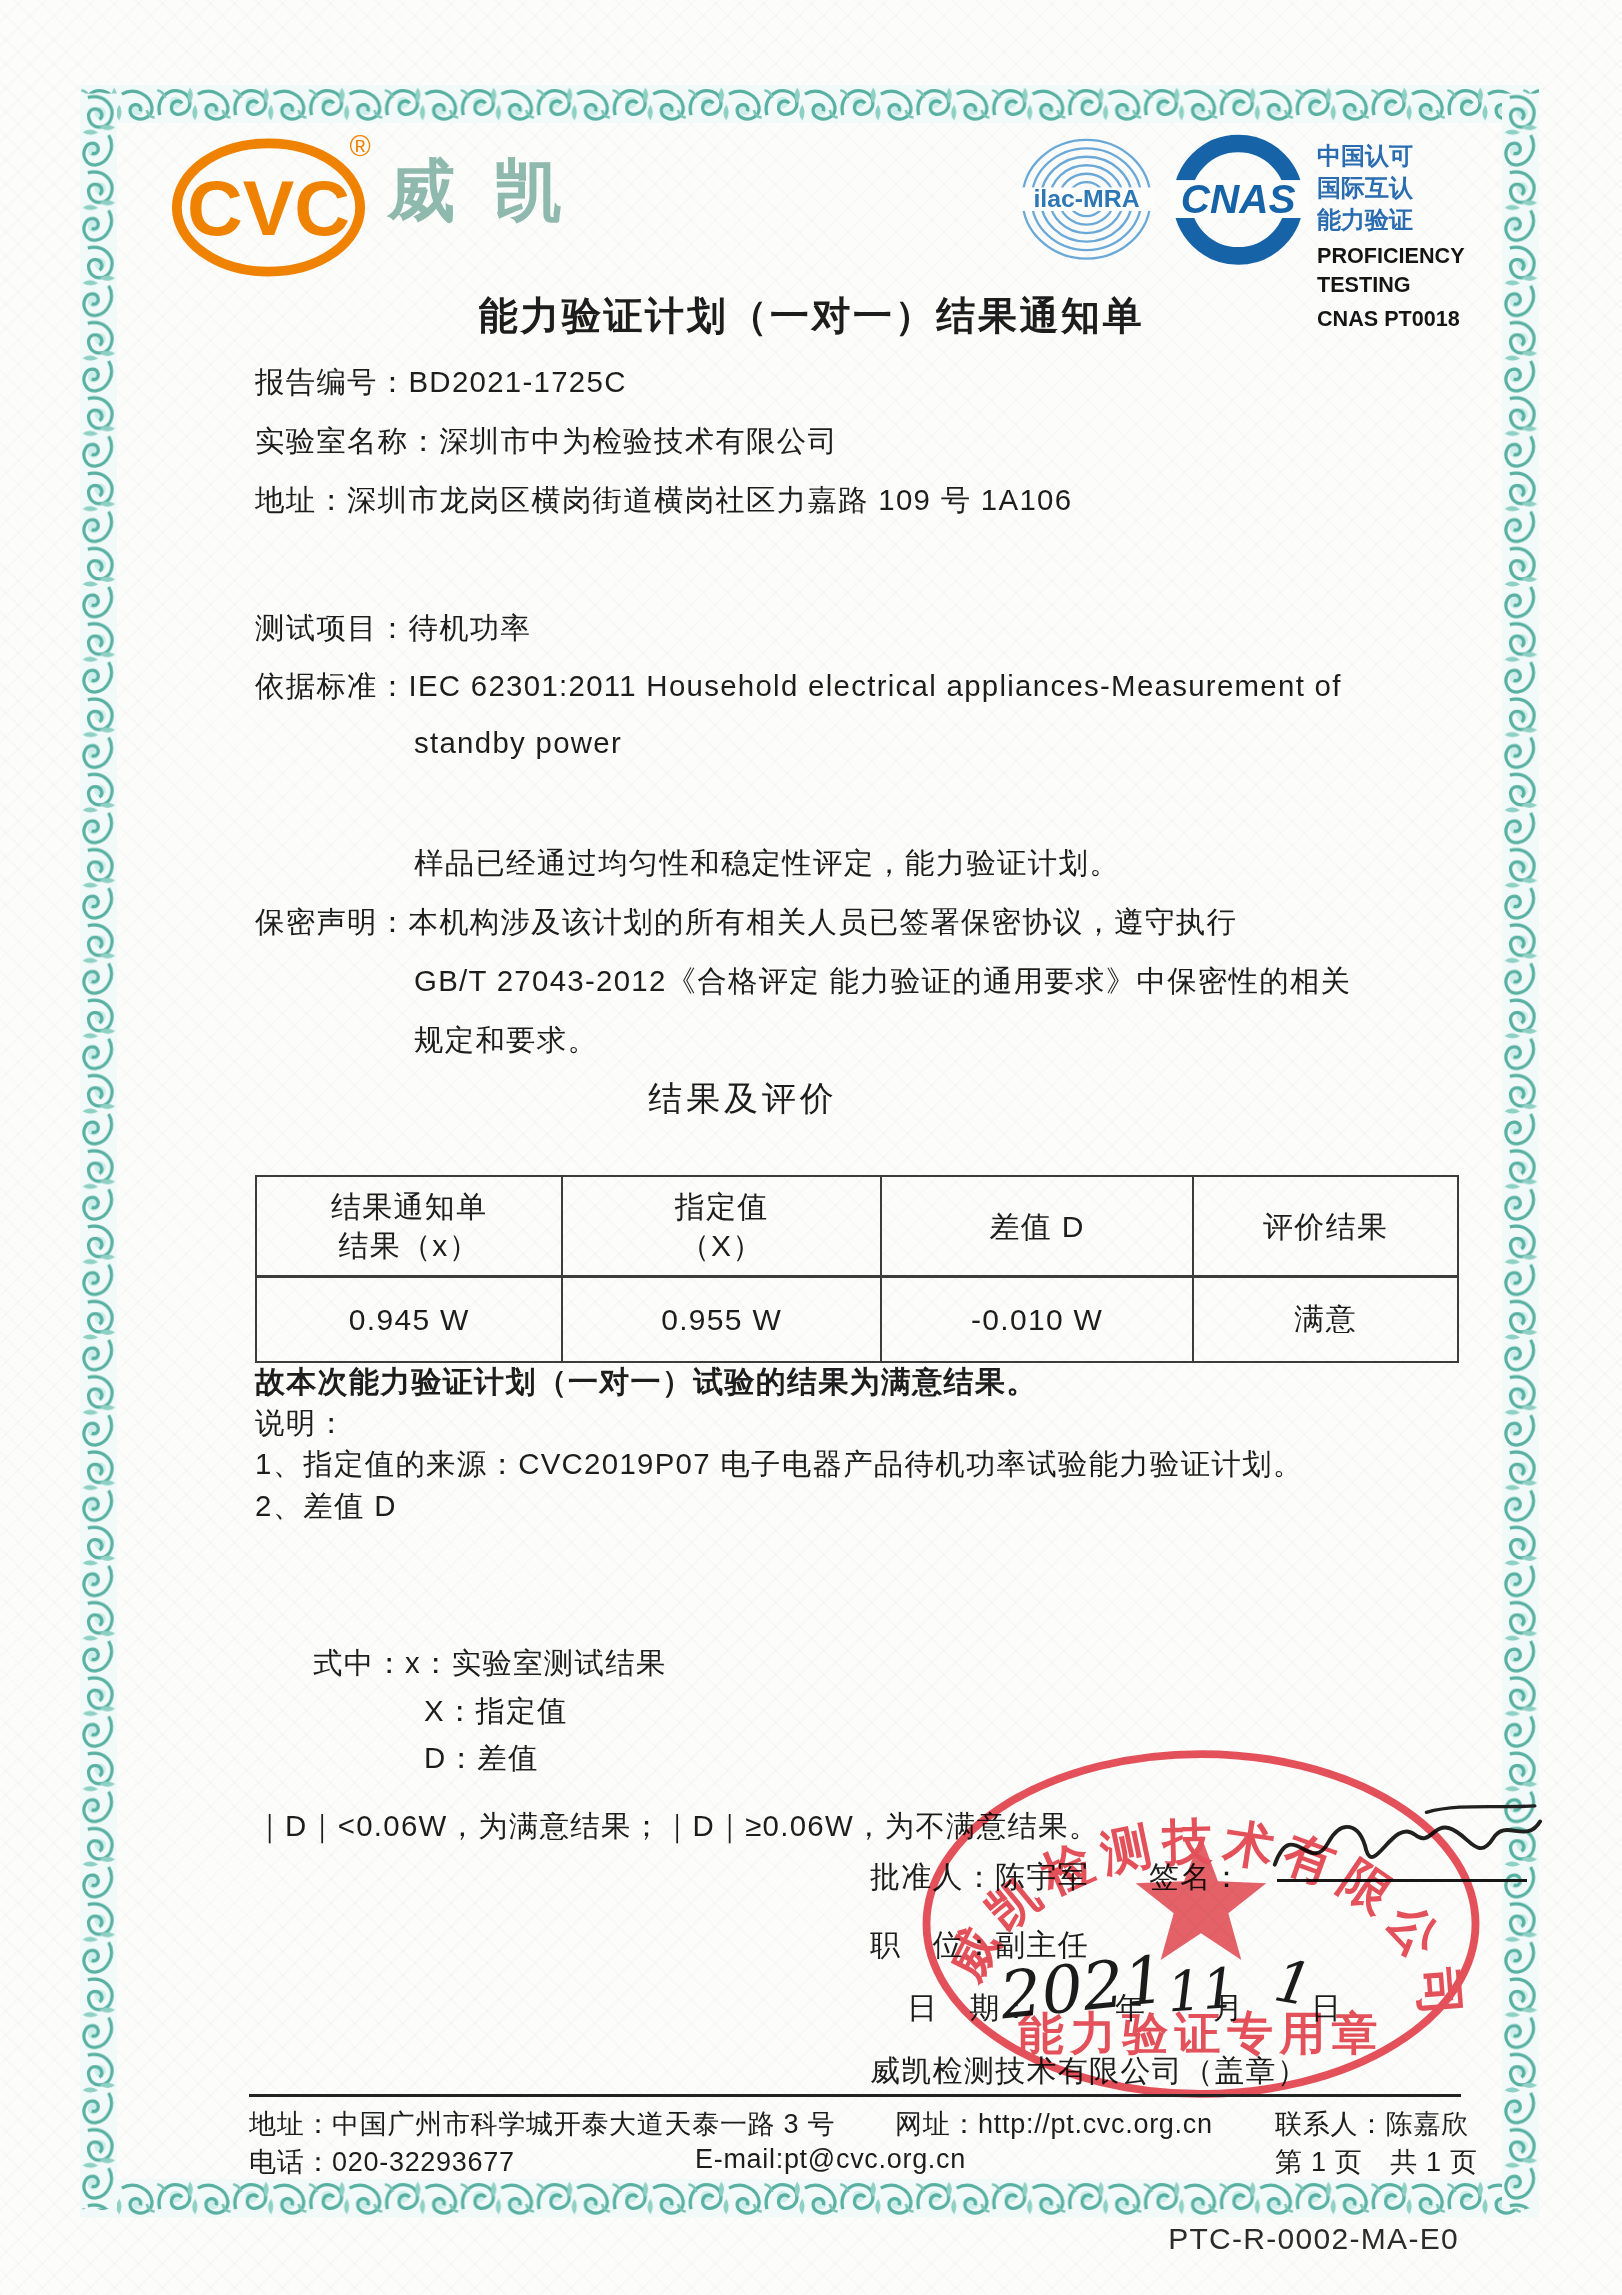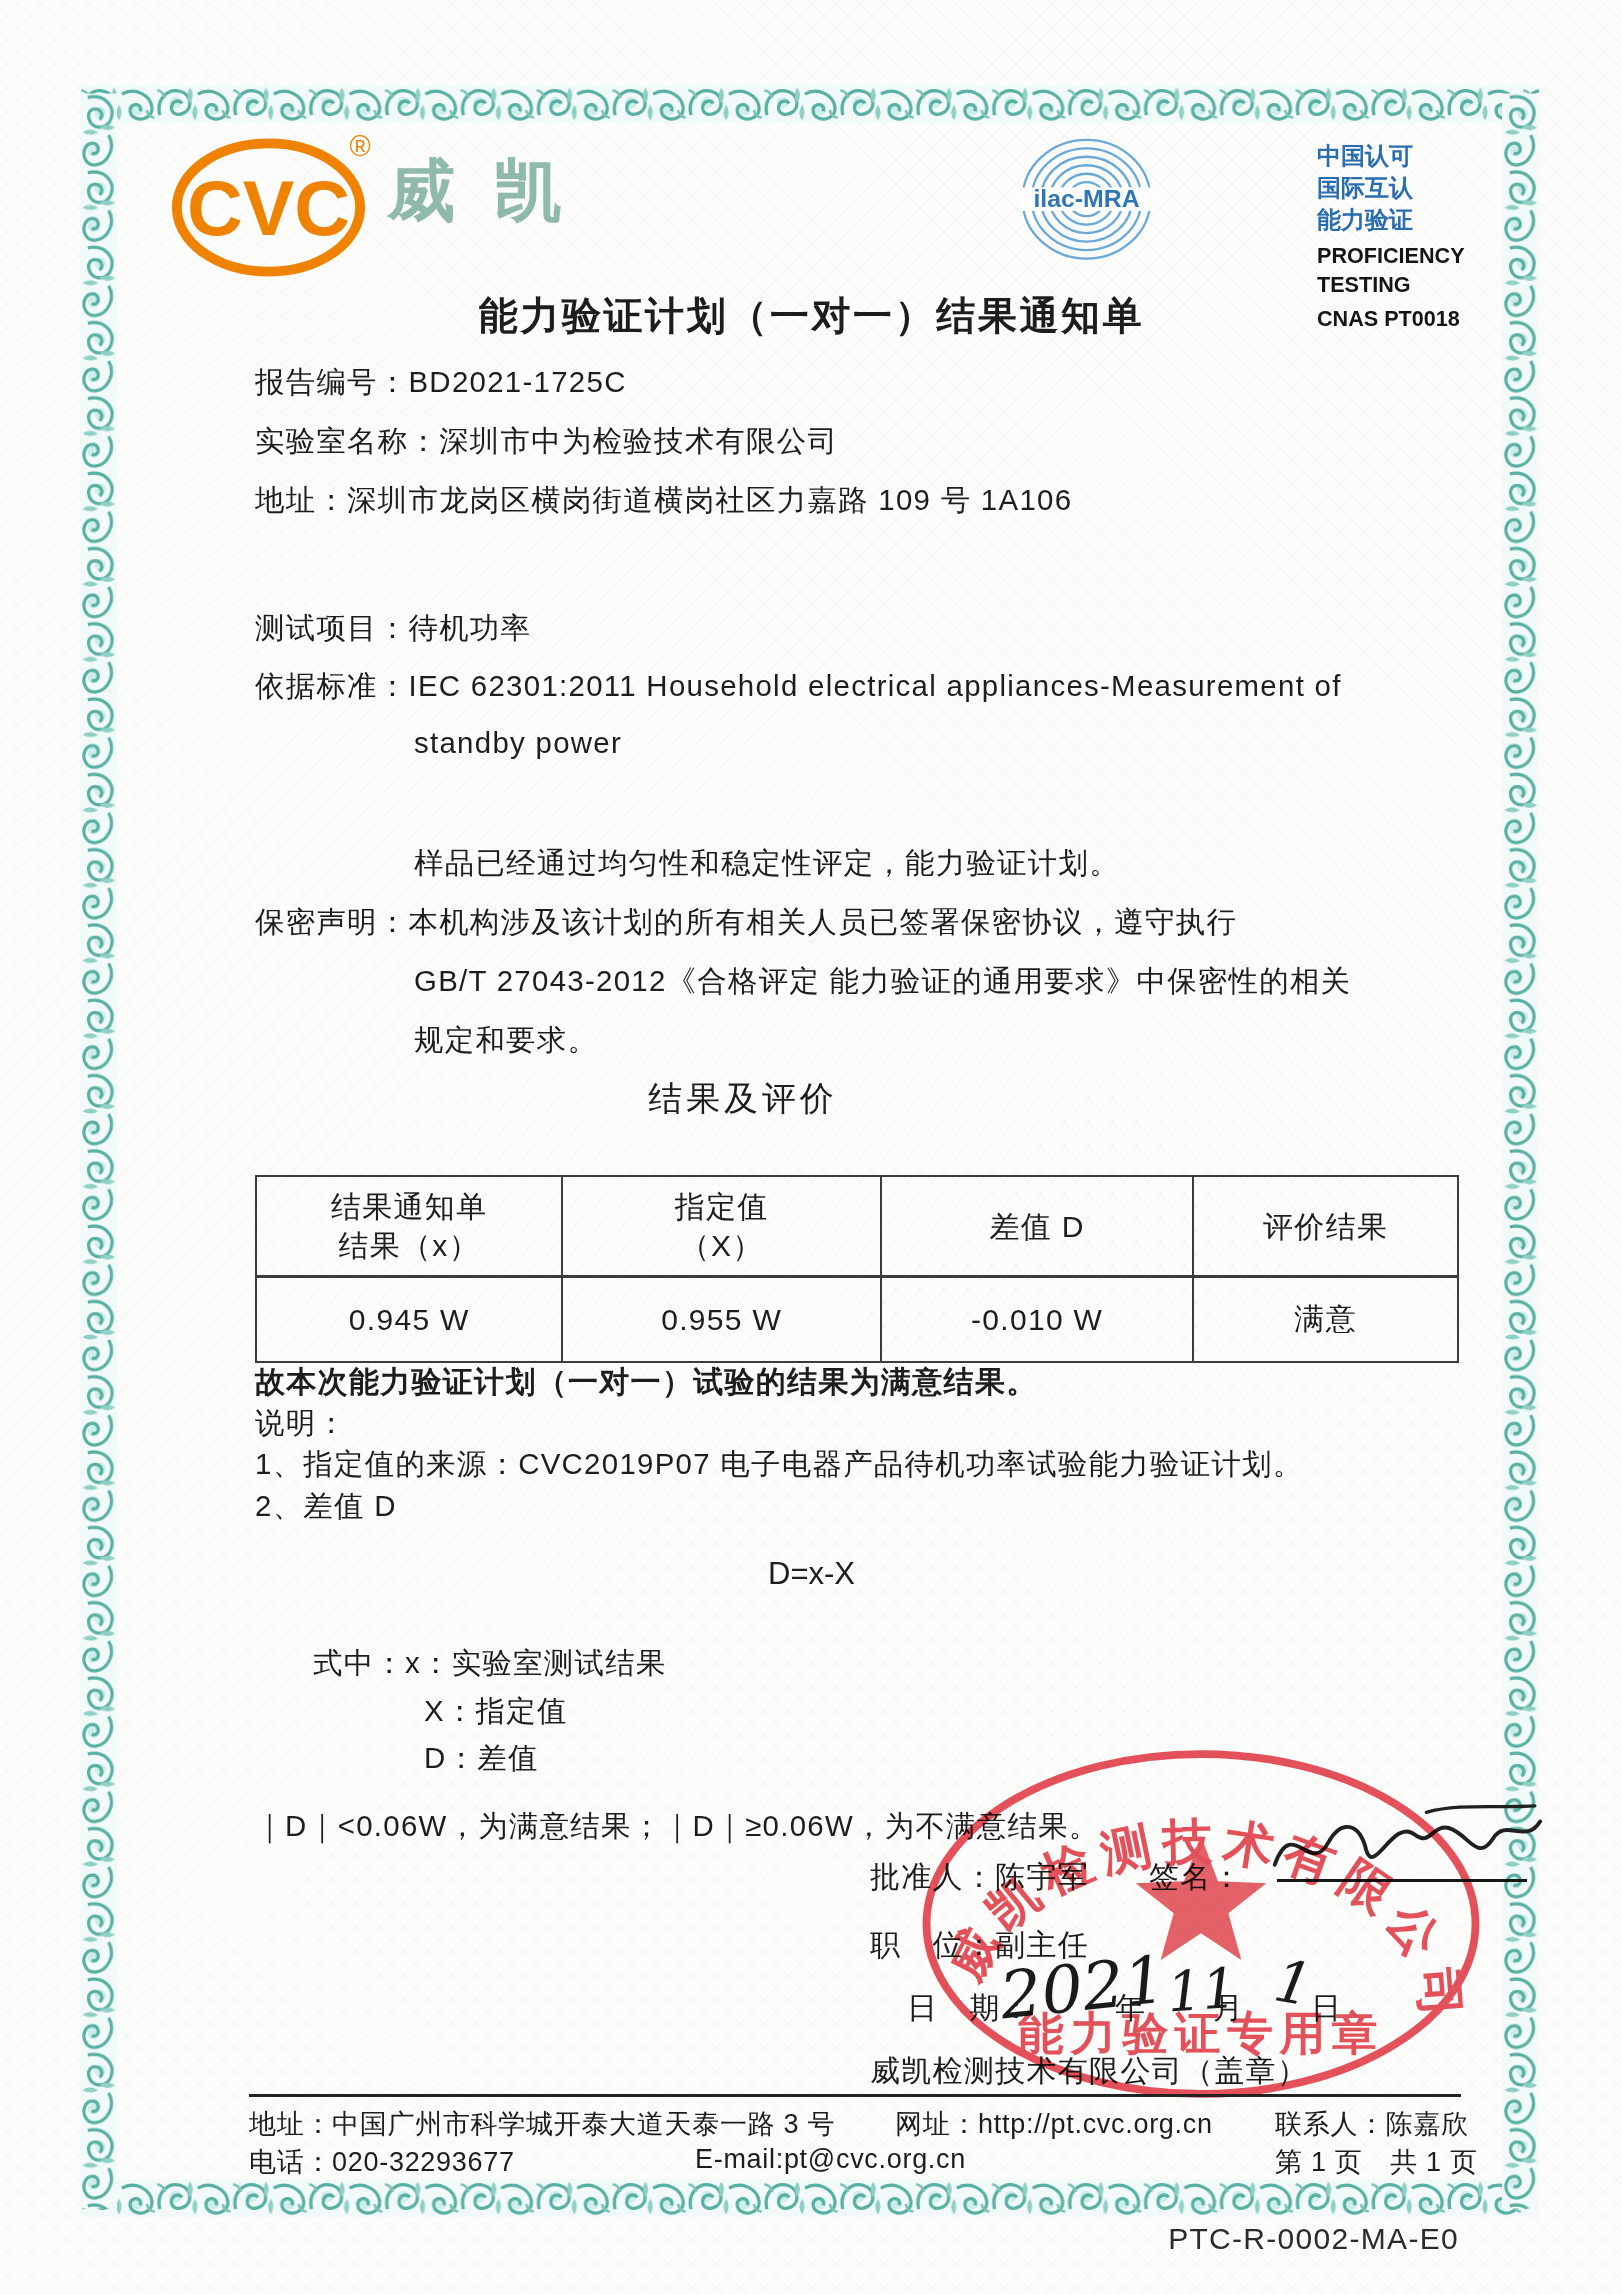--- a/index.html
+++ b/index.html
@@ -149,20 +149,27 @@
         <ellipse cx="108" cy="104" rx="56" ry="52"></ellipse>
         <ellipse cx="108" cy="104" rx="70" ry="65"></ellipse>
         <ellipse cx="108" cy="104" rx="84" ry="78"></ellipse>
         <ellipse cx="108" cy="104" rx="98" ry="91"></ellipse>
       </g>
       <rect x="4" y="86" width="208" height="36" fill="#fdfdfc"></rect>
       <text x="108" y="116" text-anchor="middle" font-family="Liberation Sans, sans-serif" font-size="38" font-weight="bold" fill="#2d77b5">ilac-MRA</text>
     </svg>
   </div>
 
+  <div class="abs" style="left:1170px;top:133px;">
+    <svg width="139" height="136" viewBox="0 0 212 208">
+      <circle cx="104" cy="102" r="86" fill="none" stroke="#1663a8" stroke-width="27"></circle>
+      <rect x="0" y="72" width="212" height="58" fill="#fdfdfc"></rect>
+      <text x="104" y="122" text-anchor="middle" font-family="Liberation Sans, sans-serif" font-size="62" font-weight="bold" font-style="italic" fill="#1663a8">CNAS</text>
+    </svg>
+  </div>
 
   <div class="accred">
     <div class="cn">中国认可</div>
     <div class="cn">国际互认</div>
     <div class="cn">能力验证</div>
     <div class="en">PROFICIENCY TESTING</div>
     <div class="en">CNAS PT0018</div>
   </div>
 
   <div class="title">能力验证计划（一对一）结果通知单</div>
@@ -204,21 +211,20 @@
       <td>-0.010 W</td>
       <td>满意</td>
     </tr>
   </tbody>
     </table>
 
   <div class="bodyline bold-line" style="top:1362px;font-size:30px;">故本次能力验证计划（一对一）试验的结果为满意结果。</div>
   <div class="bodyline" style="top:1404px;">说明：</div>
   <div class="bodyline" style="top:1445px;">1、指定值的来源：CVC2019P07 电子电器产品待机功率试验能力验证计划。</div>
   <div class="bodyline" style="top:1487px;">2、差值 D</div>
-  <div class="formula">D=x-X</div>
 
   <div class="bodyline" style="left:313px;top:1644px;">式中：x：实验室测试结果</div>
   <div class="bodyline" style="left:424px;top:1692px;">X：指定值</div>
   <div class="bodyline" style="left:424px;top:1739px;">D：差值</div>
   <div class="bodyline" style="top:1807px;">｜D｜&lt;0.06W，为满意结果；｜D｜≥0.06W，为不满意结果。</div>
 
   <div class="appr" style="left:870px;top:1857px;">批准人：陈宇军</div>
   <div class="appr" style="left:1149px;top:1857px;">签名：</div>
   <div class="sig-underline"></div>
 

